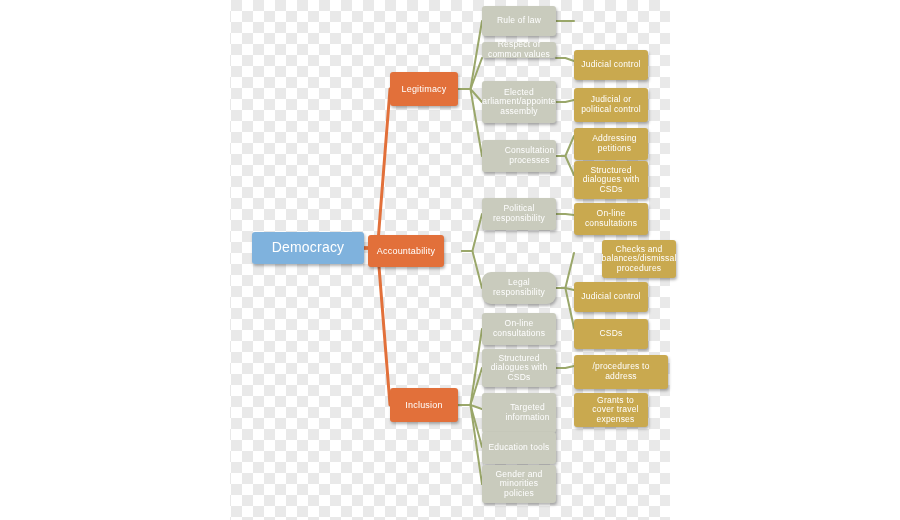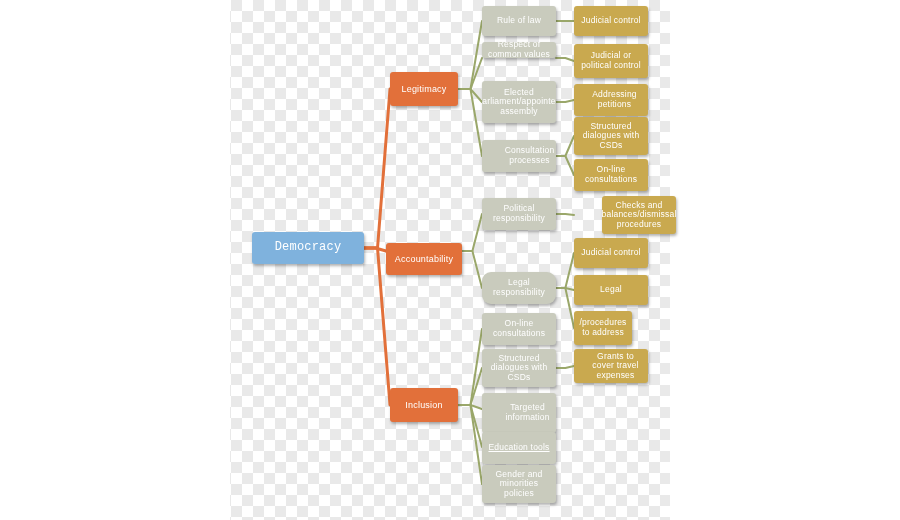--- a/index.html
+++ b/index.html
@@ -50,24 +50,24 @@
     justify-content: center;
     text-align: center;
     color: #ffffff;
     border-radius: 3px;
     line-height: 1.12;
     padding: 2px 3px;
     box-shadow: 1px 2px 3px rgba(0,0,0,0.30);
     letter-spacing: 0.2px;
     overflow: hidden;
   }
-  .n-root   { background: #7fb2dd; font-size: 12px; font-family: Liberation Mono, monospace; }
+  .n-root   { background: #7fb2dd; font-size: 14px; }
   .n-branch { background: #e2703a; font-size: 9px; }
   .n-mid    { background: #c9cbbd; font-size: 8.5px; }
-  .n-leaf   { background: #c9a94f; font-size: 8.5px; }
+  .n-leaf   { background: #c9a94f; font-size: 8.5px; margin-top: 44px; }
 </style>
 </head>
 <body>
 
 <div id="canvas">
   <div class="whiteband" id="band-left"></div>
   <div class="whiteband" id="band-right"></div>
   <svg id="edges">
       <path d="M 364 248 L 377.52 248 L 390 89" stroke="#e2703a" stroke-width="3" fill="none" stroke-linejoin="round" stroke-linecap="round"></path>
       <path d="M 364 248 L 375.44 248 L 386 251" stroke="#e2703a" stroke-width="3" fill="none" stroke-linejoin="round" stroke-linecap="round"></path>
@@ -90,37 +90,37 @@
       <path d="M 556 156 L 565.36 156 L 574 175" stroke="#9aa76a" stroke-width="2" fill="none" stroke-linejoin="round" stroke-linecap="round"></path>
       <path d="M 556 214 L 565.36 214 L 574 215" stroke="#9aa76a" stroke-width="2" fill="none" stroke-linejoin="round" stroke-linecap="round"></path>
       <path d="M 556 288 L 565.36 288 L 574 253" stroke="#9aa76a" stroke-width="2" fill="none" stroke-linejoin="round" stroke-linecap="round"></path>
       <path d="M 556 288 L 565.36 288 L 574 290" stroke="#9aa76a" stroke-width="2" fill="none" stroke-linejoin="round" stroke-linecap="round"></path>
       <path d="M 556 288 L 565.36 288 L 574 328" stroke="#9aa76a" stroke-width="2" fill="none" stroke-linejoin="round" stroke-linecap="round"></path>
       <path d="M 556 368 L 565.36 368 L 574 366" stroke="#9aa76a" stroke-width="2" fill="none" stroke-linejoin="round" stroke-linecap="round"></path>
     </svg>
   <div id="nodes">
       <div class="node n-root" style="left: 252px; top: 232px; width: 112px; height: 32px;">Democracy</div>
       <div class="node n-branch" style="left: 390px; top: 72px; width: 68px; height: 34px;">Legitimacy</div>
-      <div class="node n-branch" style="left: 386px; top: 235px; width: 76px; height: 32px; margin-top: 8px;">Accountability</div>
+      <div class="node n-branch" style="left: 368px; top: 235px; width: 76px; height: 32px;">Accountability</div>
       <div class="node n-branch" style="left: 390px; top: 388px; width: 68px; height: 34px;">Inclusion</div>
       <div class="node n-mid" style="left: 482px; top: 6px; width: 74px; height: 30px;">Rule of law</div>
       <div class="node n-mid" style="left: 482px; top: 42px; width: 74px; height: 16px;">Respect of common values</div>
       <div class="node n-mid" style="left: 482px; top: 81px; width: 74px; height: 42px;">Elected parliament/appointed assembly</div>
       <div class="node n-mid" style="left: 482px; top: 140px; width: 74px; height: 32px; padding-left: 24px;">Consultation processes</div>
       <div class="node n-mid" style="left: 482px; top: 198px; width: 74px; height: 32px;">Political responsibility</div>
       <div class="node n-mid" style="left: 482px; top: 272px; width: 74px; height: 32px; border-radius: 9px;">Legal responsibility</div>
       <div class="node n-mid" style="left: 482px; top: 313px; width: 74px; height: 32px;">On-line consultations</div>
       <div class="node n-mid" style="left: 482px; top: 349px; width: 74px; height: 38px;">Structured dialogues with CSDs</div>
       <div class="node n-mid" style="left: 482px; top: 393px; width: 74px; height: 40px; padding-left: 20px;">Targeted information</div>
-      <div class="node n-mid" style="left: 482px; top: 432px; width: 74px; height: 32px; text-decoration: underline;">Education tools</div>
+      <div class="node n-mid" style="left: 482px; top: 432px; width: 74px; height: 32px;">Education tools</div>
       <div class="node n-mid" style="left: 482px; top: 465px; width: 74px; height: 38px;">Gender and minorities policies</div>
       <div class="node n-leaf" style="left: 574px; top: 6px; width: 74px; height: 30px;">Judicial control</div>
       <div class="node n-leaf" style="left: 574px; top: 44px; width: 74px; height: 34px;">Judicial or political control</div>
       <div class="node n-leaf" style="left: 574px; top: 84px; width: 74px; height: 32px; padding-left: 10px;">Addressing petitions</div>
       <div class="node n-leaf" style="left: 574px; top: 117px; width: 74px; height: 38px;">Structured dialogues with CSDs</div>
       <div class="node n-leaf" style="left: 574px; top: 159px; width: 74px; height: 32px;">On-line consultations</div>
       <div class="node n-leaf" style="left: 602px; top: 196px; width: 74px; height: 38px;">Checks and balances/dismissal procedures</div>
       <div class="node n-leaf" style="left: 574px; top: 238px; width: 74px; height: 30px;">Judicial  control</div>
-      <div class="node n-leaf" style="left: 574px; top: 275px; width: 74px; height: 30px;">Legal</div>
-      <div class="node n-leaf" style="left: 574px; top: 311px; width: 58px; height: 34px;">/procedures to address</div>
+      <div class="node n-leaf" style="left: 574px; top: 275px; width: 74px; height: 30px;">CSDs</div>
+      <div class="node n-leaf" style="left: 574px; top: 311px; width: 94px; height: 34px;">/procedures to address</div>
       <div class="node n-leaf" style="left: 574px; top: 349px; width: 74px; height: 34px; padding-left: 12px;">Grants to cover travel expenses</div>
     </div>
 </div>
 
 </body></html>

